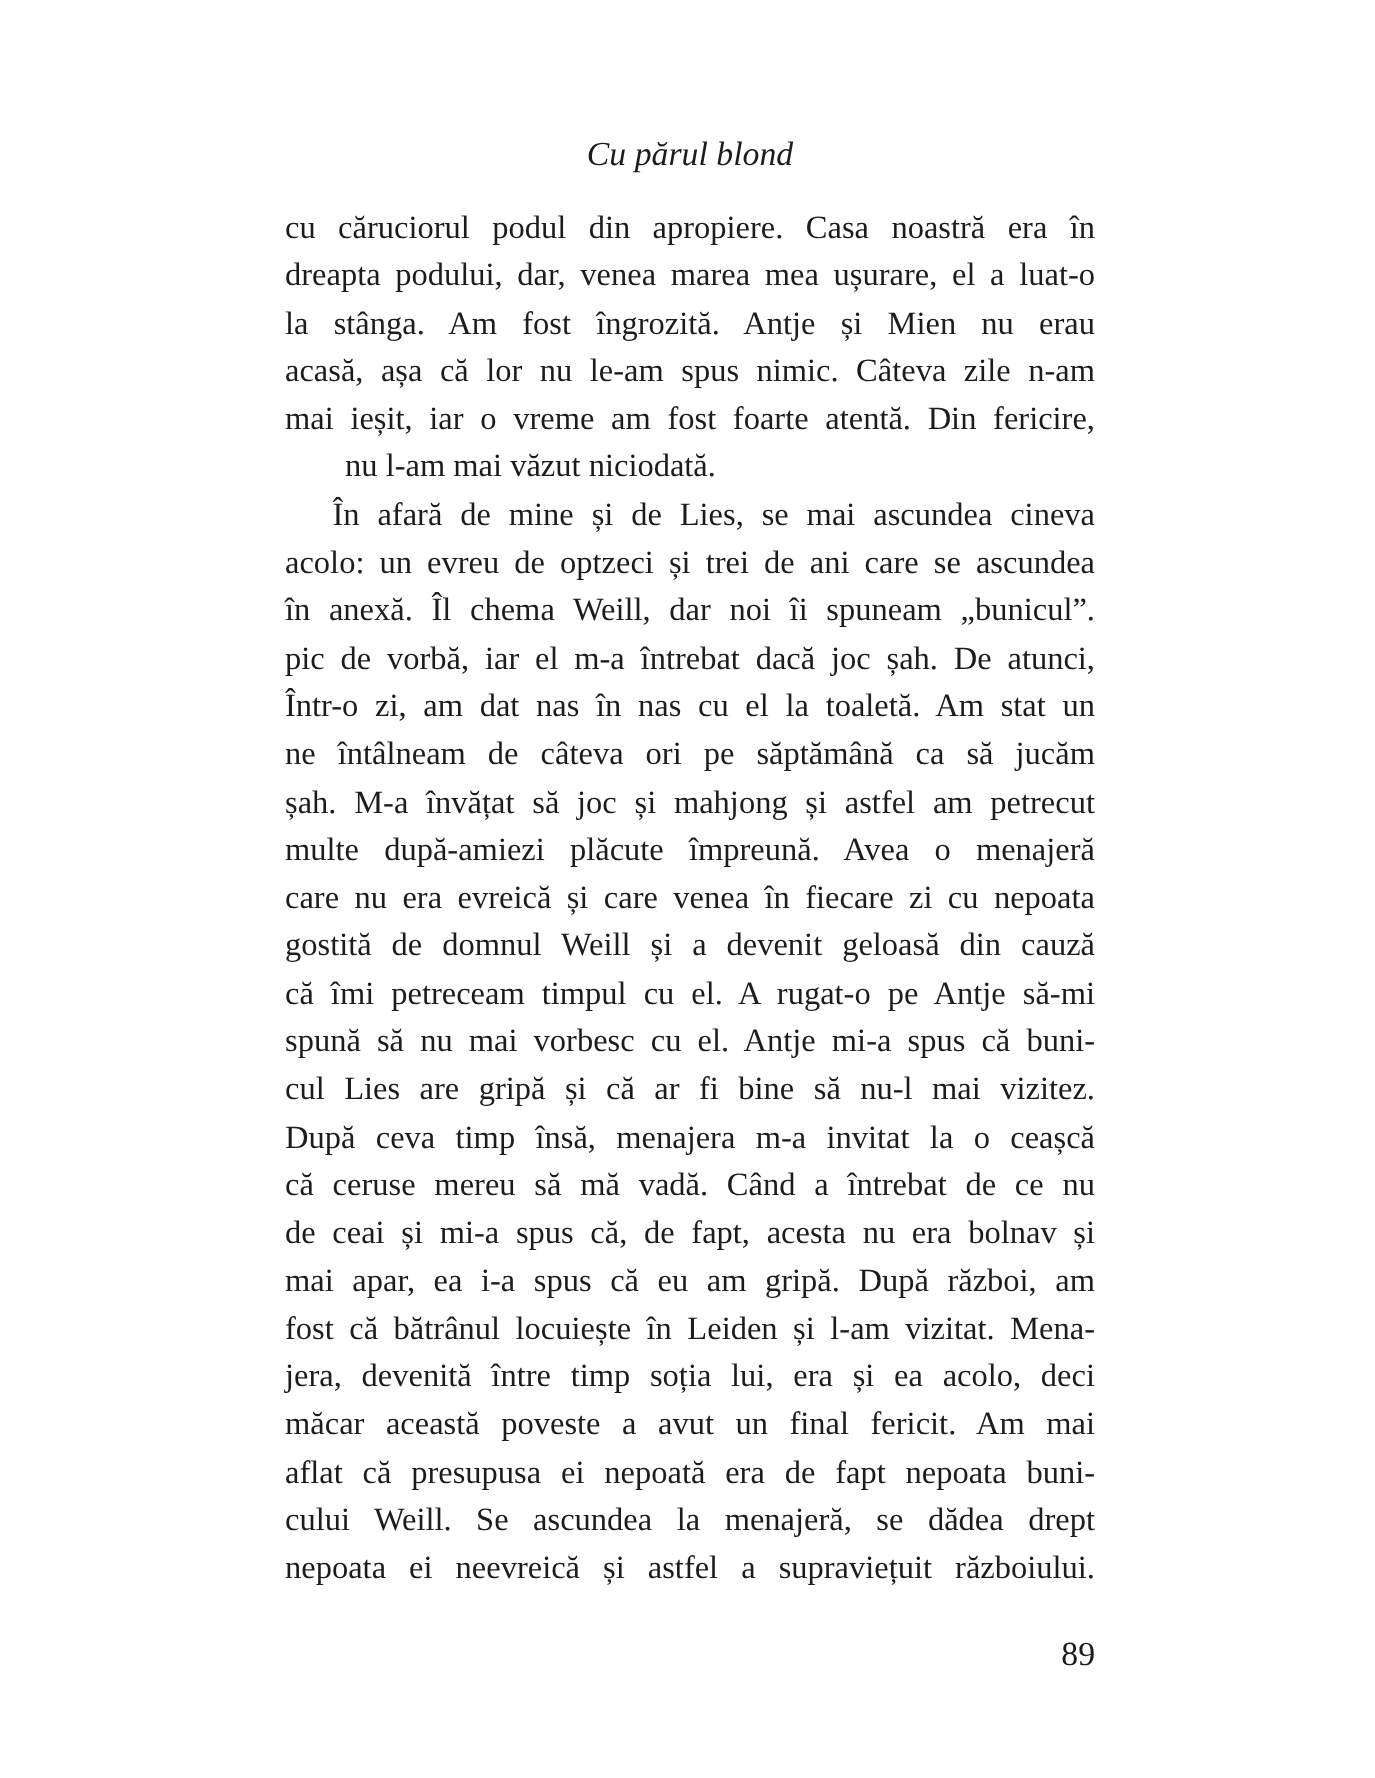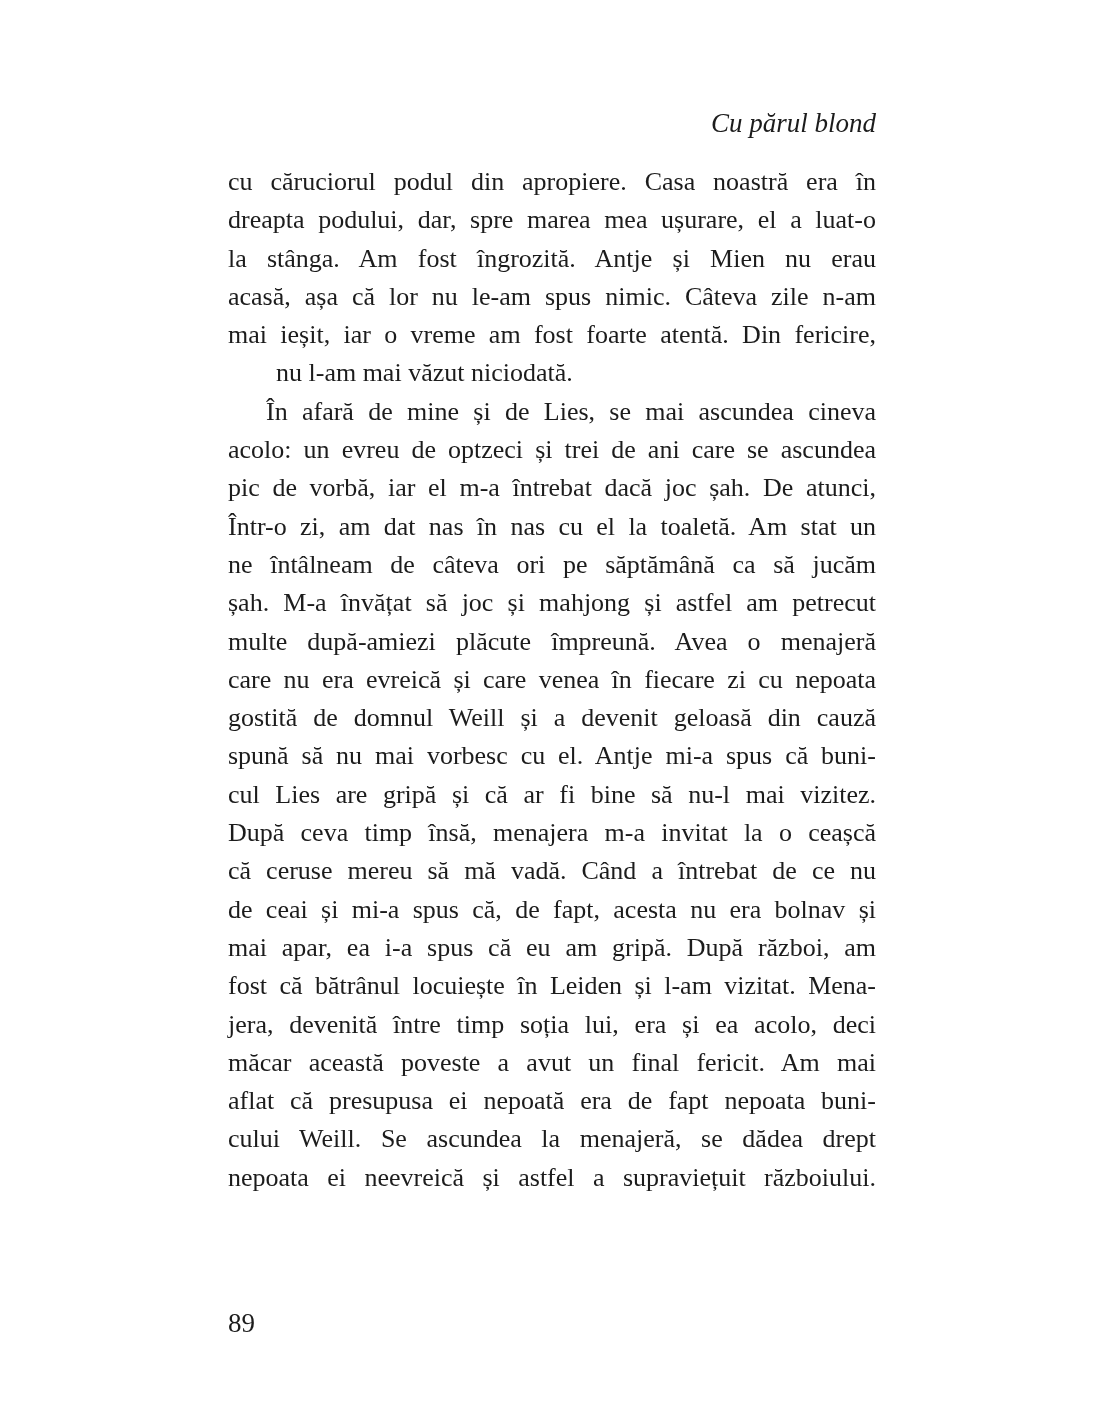--- a/index.html
+++ b/index.html
@@ -14,21 +14,21 @@
     background: #ffffff;
     color: #1c1c1c;
     font-family: "Liberation Serif", "DejaVu Serif", serif;
     overflow: hidden;
   }
   .running-header {
     position: absolute;
     top: 106px;
     left: 228px;
     width: 648px;
-    text-align: right;
+    text-align: center;
     font-style: italic;
     font-size: 27px;
     line-height: 34px;
   }
   .text-block {
     position: absolute;
     top: 163px;
     left: 228px;
     width: 648px;
   }
@@ -45,46 +45,49 @@
   }
   .line.last {
     text-align-last: left;
     margin-left: 48px;
   }
   .page-number {
     position: absolute;
     top: 1306px;
     left: 228px;
     width: 648px;
+    text-align: right;
     font-size: 27px;
     line-height: 34px;
   }
 </style>
 </head>
 <body>
 
 <div class="page">
   <div class="running-header">Cu părul blond</div>
 
   <div class="text-block">
       <div class="line">cu căruciorul podul din apropiere. Casa noastră era în</div>
-      <div class="line">dreapta podului, dar, spre marea mea ușurare, el a luat-o</div>
+      <div class="line">dreapta podului, dar, venea marea mea ușurare, el a luat-o</div>
       <div class="line">la stânga. Am fost îngrozită. Antje și Mien nu erau</div>
       <div class="line">acasă, așa că lor nu le-am spus nimic. Câteva zile n-am</div>
       <div class="line">mai ieșit, iar o vreme am fost foarte atentă. Din fericire,</div>
       <div class="line last">nu l-am mai văzut niciodată.</div>
       <div class="line indent">În afară de mine și de Lies, se mai ascundea cineva</div>
       <div class="line">acolo: un evreu de optzeci și trei de ani care se ascundea</div>
+      <div class="line">în anexă. Îl chema Weill, dar noi îi spuneam „bunicul”.</div>
       <div class="line">pic de vorbă, iar el m-a întrebat dacă joc șah. De atunci,</div>
       <div class="line">Într-o zi, am dat nas în nas cu el la toaletă. Am stat un</div>
       <div class="line">ne întâlneam de câteva ori pe săptămână ca să jucăm</div>
       <div class="line">șah. M-a învățat să joc și mahjong și astfel am petrecut</div>
       <div class="line">multe după-amiezi plăcute împreună. Avea o menajeră</div>
       <div class="line">care nu era evreică și care venea în fiecare zi cu nepoata</div>
       <div class="line">gostită de domnul Weill și a devenit geloasă din cauză</div>
+      <div class="line">că îmi petreceam timpul cu el. A rugat-o pe Antje să-mi</div>
       <div class="line">spună să nu mai vorbesc cu el. Antje mi-a spus că buni-</div>
       <div class="line">cul Lies are gripă și că ar fi bine să nu-l mai vizitez.</div>
       <div class="line">După ceva timp însă, menajera m-a invitat la o ceașcă</div>
       <div class="line">că ceruse mereu să mă vadă. Când a întrebat de ce nu</div>
       <div class="line">de ceai și mi-a spus că, de fapt, acesta nu era bolnav și</div>
       <div class="line">mai apar, ea i-a spus că eu am gripă. După război, am</div>
       <div class="line">fost că bătrânul locuiește în Leiden și l-am vizitat. Mena-</div>
       <div class="line">jera, devenită între timp soția lui, era și ea acolo, deci</div>
       <div class="line">măcar această poveste a avut un final fericit. Am mai</div>
       <div class="line">aflat că presupusa ei nepoată era de fapt nepoata buni-</div>

